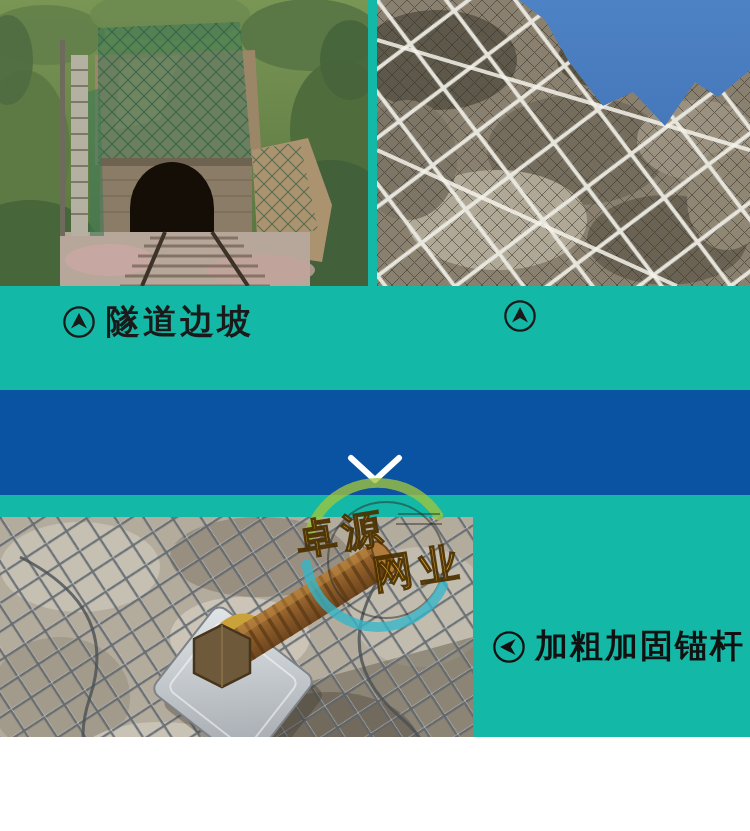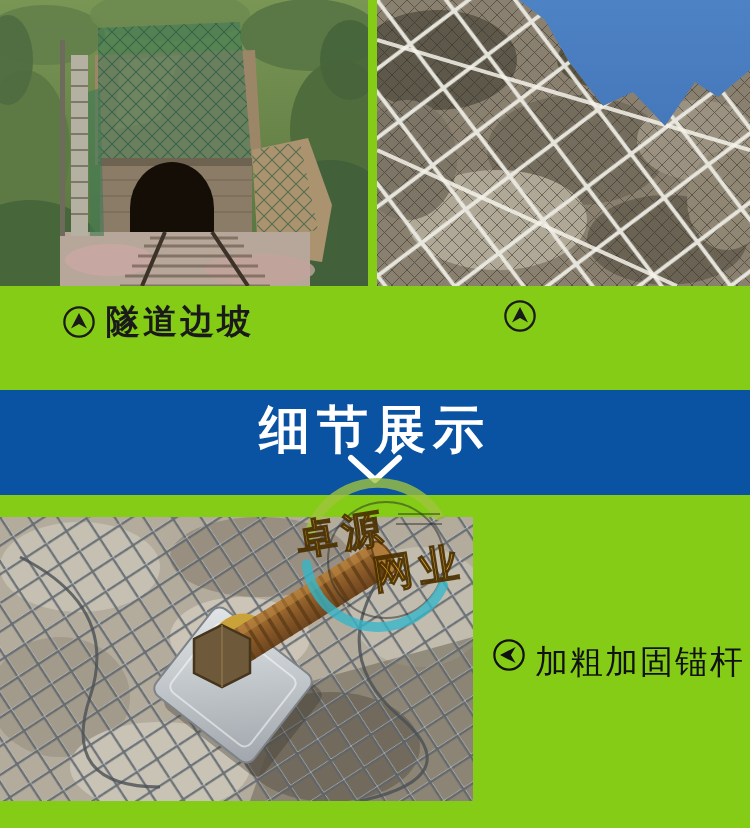--- a/index.html
+++ b/index.html
@@ -1,17 +1,17 @@
 <!DOCTYPE html>
 <html><head>
 <meta charset="utf-8">
 <style>
   html,body{margin:0;padding:0;background:#fff;}
   body{font-family:"Liberation Sans","DejaVu Sans",sans-serif;}
-  .page{position:relative;width:750px;height:828px;background:#84cc16;overflow:hidden;}
+  .page{position:relative;width:750px;height:737px;background:#14b8a6;overflow:hidden;}
 
   
   .photo{position:absolute;overflow:hidden;}
   .photo-tl{left:0;top:0;width:368px;height:286px;}
   .photo-tr{left:377px;top:0;width:373px;height:286px;}
   .photo-bl{left:0;top:517px;width:473px;height:284px;}
   .photo svg{display:block;width:100%;height:100%;}
 
   
   .caption{position:absolute;top:299px;display:flex;align-items:center;gap:10px;color:#1a1a1a;}
@@ -23,21 +23,21 @@
   
   .banner{position:absolute;left:0;top:390px;width:750px;height:105px;background:#0a52a2;z-index:2;}
   .banner-title{margin-top:6px;text-align:center;color:#ffffff;font-size:51px;font-weight:bold;letter-spacing:7px;}
   .banner-chevron{position:absolute;left:347px;top:64px;width:56px;height:30px;z-index:4;}
 
   
   .watermark{position:absolute;left:278px;top:462px;width:200px;height:186px;z-index:3;opacity:.92;pointer-events:none;}
 
   
   .detail-head{position:absolute;left:492px;top:624px;display:flex;align-items:center;gap:9px;color:#111;}
-  .detail-head .head-text{font-size:33px;font-weight:normal;letter-spacing:2px;white-space:nowrap;margin-top:16px;}
+  .detail-head .head-text{font-size:33px;font-weight:bold;letter-spacing:2px;white-space:nowrap;}
   .detail-body{position:absolute;left:521px;top:672px;width:222px;font-size:29px;line-height:40px;
                letter-spacing:1.5px;color:#3a3a3a;word-break:break-all;}
 </style>
 </head>
 <body>
 
 <div class="page">
 
   <div class="photo photo-tl">
     <svg viewBox="0 0 368 286" preserveAspectRatio="none">
@@ -135,21 +135,20 @@
   </div>
 
   <div class="caption caption-right">
     <svg class="circle-icon" viewBox="0 0 36 36">
       <circle cx="18" cy="18" r="15.5" fill="none" stroke="#1a1a1a" stroke-width="2.4"></circle>
       <path d="M18,8.5 L26.5,25 L18,20 L9.5,25 Z" fill="#1a1a1a"></path>
     </svg>
   </div>
 
   <div class="banner">
-    <div class="banner-title">细节展示</div>
     <svg class="banner-chevron" viewBox="0 0 56 30">
       <polyline points="4,4 28,26 52,4" fill="none" stroke="#ffffff" stroke-width="6" stroke-linecap="round" stroke-linejoin="round"></polyline>
     </svg>
   </div>
 
   <div class="watermark">
     <svg viewBox="0 0 200 186">
       <circle cx="108" cy="98" r="58" fill="none" stroke="#2a2a2a" stroke-width="2" opacity=".55"></circle>
       <circle cx="100" cy="93" r="72" fill="none" stroke="#a0c43e" stroke-width="10" opacity=".85" stroke-dasharray="165 288" transform="rotate(-165 100 93)" stroke-linecap="round"></circle>
       <circle cx="100" cy="93" r="72" fill="none" stroke="#35b6c9" stroke-width="10" opacity=".85" stroke-dasharray="185 268" transform="rotate(25 100 93)" stroke-linecap="round"></circle>

